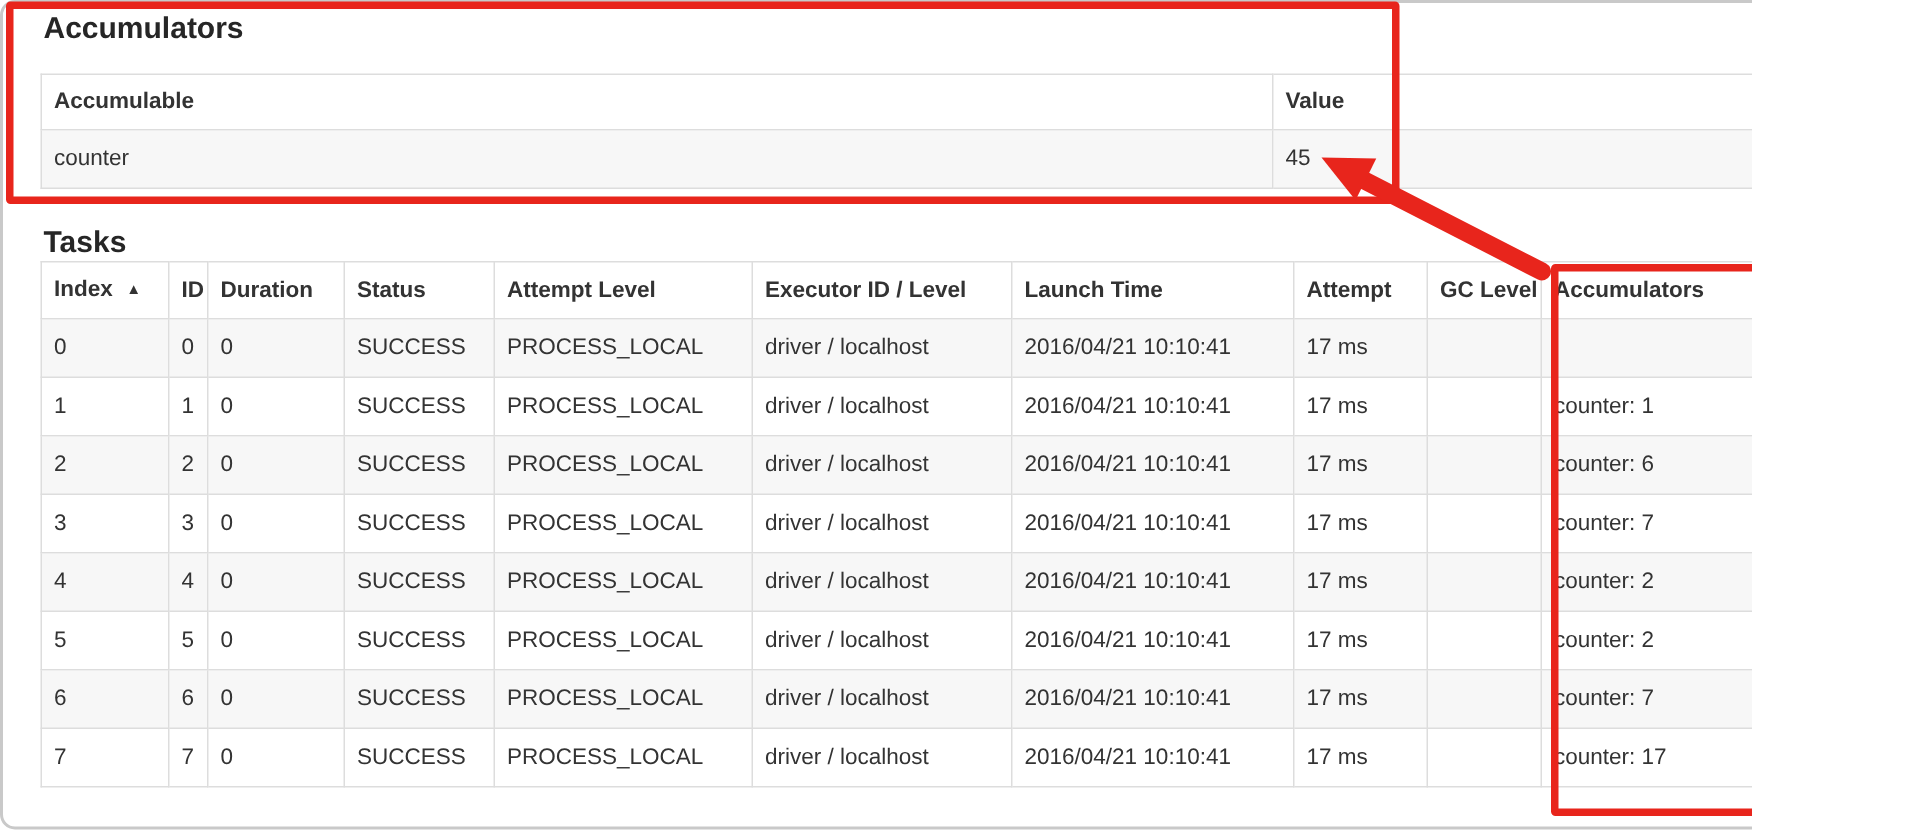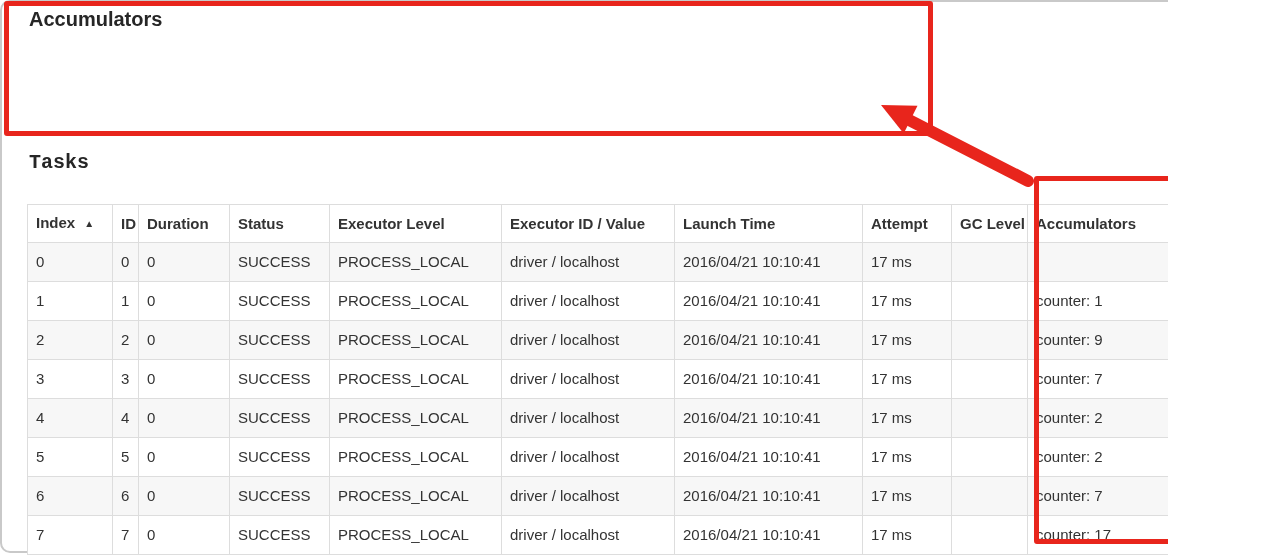--- a/index.html
+++ b/index.html
@@ -6,51 +6,69 @@
   body{font-family:"Liberation Sans",sans-serif;}
   .screen{position:relative;width:1168px;height:556px;background:#fff;overflow:hidden;}
 
   
   .frame{position:absolute;left:0;top:0;width:1276px;height:549px;border:2px solid #c9c9c9;
          border-radius:10px;pointer-events:none;z-index:1;}
 
   
   .section-title{position:absolute;margin:0;font-size:20px;font-weight:bold;color:#262626;z-index:2;}
   #acc-title{left:29px;top:8px;}
-  #tasks-title{left:29px;top:151px;font-family:Liberation Mono, monospace;}
+  #tasks-title{left:29px;top:151px;}
 
   
   table{border-collapse:collapse;table-layout:fixed;font-size:15px;color:#333;z-index:2;}
   th,td{border:1px solid #ddd;text-align:left;overflow:hidden;white-space:nowrap;}
   th{font-weight:bold;padding:8px;line-height:20px;background:#fff;}
   td{padding:9px 8px;line-height:20px;}
   tbody tr:nth-child(odd) td{background:#f7f7f7;}
   tbody tr:nth-child(even) td{background:#ffffff;}
   .acc-table{position:absolute;left:27px;top:49px;width:1224px;}
-  .tasks-table{position:absolute;left:27px;top:204px;width:1224px;}
+  .tasks-table{position:absolute;left:27px;top:174px;width:1224px;}
   .sort-icon{font-size:10px;margin-left:9px;color:#333;vertical-align:1px;}
 
   
   .anno-box{position:absolute;border:5px solid #e8251c;border-radius:3px;box-sizing:border-box;z-index:5;}
   #anno-box-summary{left:4px;top:1px;width:929px;height:135px;}
   #anno-box-column{left:1034px;top:176px;width:155px;height:368px;}
   .anno-arrow{position:absolute;left:0;top:0;z-index:6;pointer-events:none;}
 
   .watermark{position:absolute;left:1216px;top:490px;z-index:4;opacity:.92;}
   .cursor{position:absolute;left:0;top:0;z-index:7;pointer-events:none;}
 </style>
 </head>
 <body>
 
 <div class="screen">
 
   <div class="frame"></div>
 
   <h2 class="section-title" id="acc-title">Accumulators</h2>
 
+  <table class="acc-table">
+    <colgroup>
+        <col style="width:821px">
+        <col style="width:403px">
+      </colgroup>
+    <thead>
+      <tr>
+        <th>Accumulable</th>
+        <th>Value</th>
+      </tr>
+    </thead>
+    <tbody>
+      <tr>
+        <td>counter</td>
+        <td>45</td>
+      </tr>
+    </tbody>
+  </table>
 
   <h2 class="section-title" id="tasks-title">Tasks</h2>
 
   <table class="tasks-table">
     <colgroup>
       <col style="width:85px">
         <col style="width:26px">
         <col style="width:91px">
         <col style="width:100px">
       <col style="width:172px">
@@ -62,22 +80,22 @@
         <col style="width:69px">
     </colgroup>
     <thead>
       <tr>
         <th>
           <span>Index</span><span class="sort-icon">▲</span>
         </th>
         <th>ID</th>
         <th>Duration</th>
         <th>Status</th>
-        <th>Executor Level</th>
-        <th>Executor ID / Value</th>
+        <th>Attempt Level</th>
+        <th>Executor ID / Level</th>
         <th>Launch Time</th>
         <th>Attempt</th>
         <th>GC Level</th>
         <th>Accumulators</th>
         <th>Errors</th>
       </tr>
     </thead>
     <tbody>
       <tr>
         <td>0</td>
@@ -108,21 +126,21 @@
       <tr>
         <td>2</td>
         <td>2</td>
         <td>0</td>
         <td>SUCCESS</td>
         <td>PROCESS_LOCAL</td>
         <td>driver / localhost</td>
         <td>2016/04/21 10:10:41</td>
         <td>17 ms</td>
         <td></td>
-        <td>counter: 9</td>
+        <td>counter: 6</td>
         <td></td>
       </tr>
       <tr>
         <td>3</td>
         <td>3</td>
         <td>0</td>
         <td>SUCCESS</td>
         <td>PROCESS_LOCAL</td>
         <td>driver / localhost</td>
         <td>2016/04/21 10:10:41</td>

